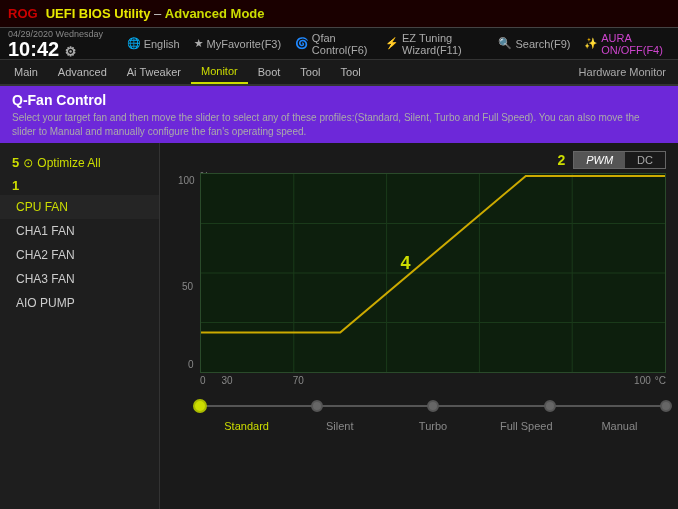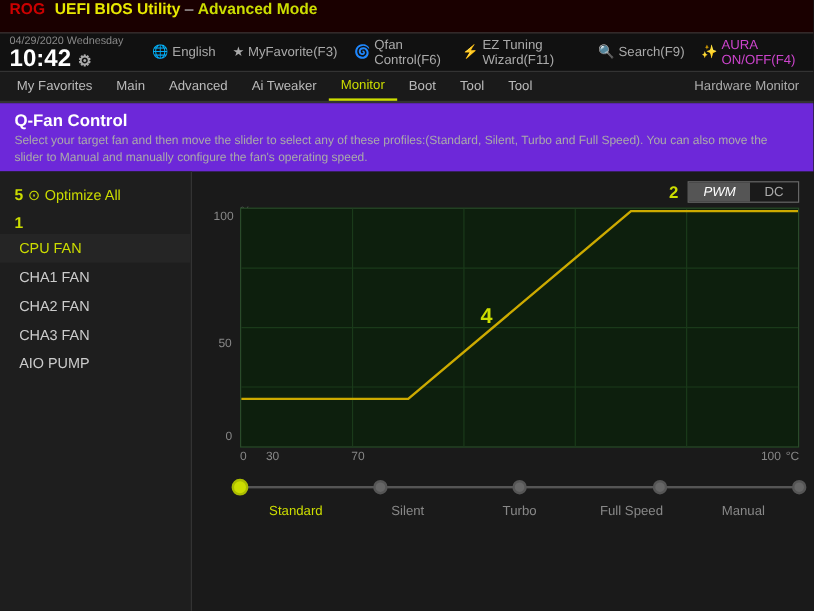--- a/index.html
+++ b/index.html
@@ -12,20 +12,21 @@
       color: #ccc;
       overflow: hidden;
       position: relative;
     }
 
     
     .header {
       background: #1a0000;
       height: 28px;
       display: flex;
+      align-items: center;
       padding: 0 8px;
       border-bottom: 1px solid #444;
     }
     .header-logo {
       color: #cc0000;
       font-weight: bold;
       font-size: 13px;
       margin-right: 8px;
     }
     .header-title {
@@ -280,21 +281,20 @@
     <span class="timebar-item">🌐 <span>English</span></span>
     <span class="timebar-item">★ <span>MyFavorite(F3)</span></span>
     <span class="timebar-item">🌀 <span>Qfan Control(F6)</span></span>
     <span class="timebar-item">⚡ <span>EZ Tuning Wizard(F11)</span></span>
     <span class="timebar-item">🔍 <span>Search(F9)</span></span>
     <span class="timebar-item aura-item">✨ <span>AURA ON/OFF(F4)</span></span>
   </div>
 </div>
 
 <div class="navbar">
-  <div class="nav-item">My Favorites</div>
   <div class="nav-item">Main</div>
   <div class="nav-item">Advanced</div>
   <div class="nav-item">Ai Tweaker</div>
   <div class="nav-item active">Monitor</div>
   <div class="nav-item">Boot</div>
   <div class="nav-item">Tool</div>
   <div class="nav-item">Tool</div>
   <div class="nav-right">Hardware Monitor</div>
 </div>
 

